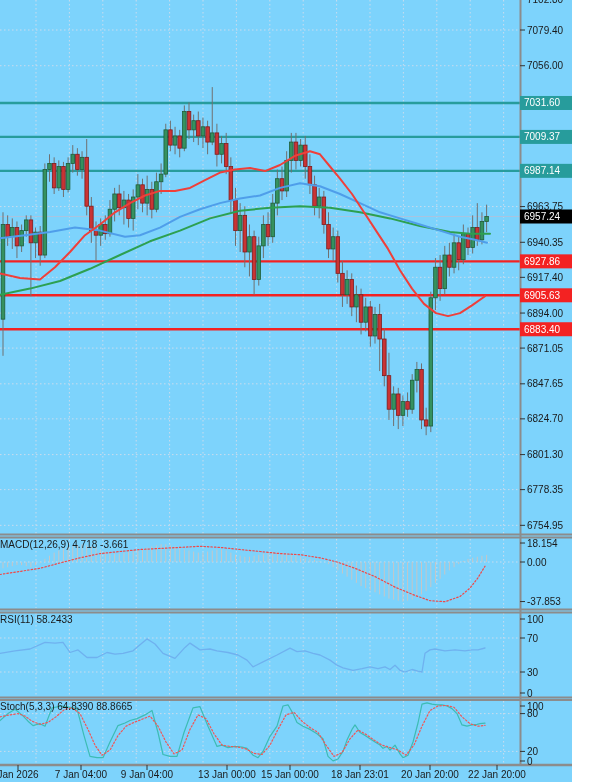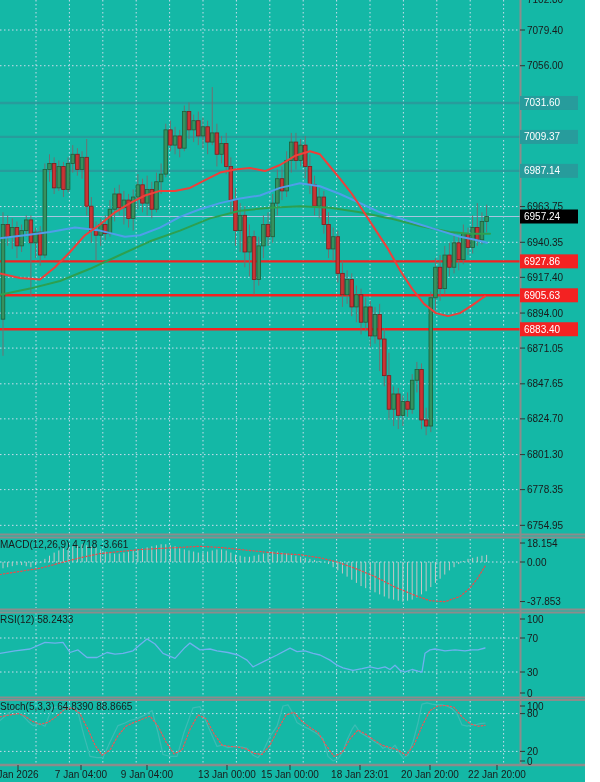--- a/index.html
+++ b/index.html
@@ -1,17 +1,17 @@
 <!DOCTYPE html>
 <html><head>
 <meta charset="utf-8">
 <style>
   html,body{margin:0;padding:0;background:#fff;}
-  .chart-root{position:relative;width:572px;height:782px;background:#14b8a6;overflow:hidden;
-    font-family:"Liberation Sans",sans-serif;padding-left:13px;}
+  .chart-root{position:relative;width:572px;height:782px;background:#7dd3fc;overflow:hidden;
+    font-family:"Liberation Sans",sans-serif;}
   svg{position:absolute;left:0;top:0;display:block;}
   .ind-label{position:absolute;left:0;font-size:10px;color:#1a1a1a;white-space:nowrap;z-index:3;}
 </style>
 </head>
 <body>
 
 <div class="chart-root">
   <svg id="chart-svg" width="600" height="782" viewBox="0 0 600 782">
       <g>
         <line x1="36" y1="0" x2="36" y2="534" stroke="#c9dcee" stroke-width="1" stroke-dasharray="1.5,2.5"></line>
@@ -544,15 +544,15 @@
         <text x="290" y="778" fill="#1a1a1a" font-size="10" font-family="&quot;Liberation Sans&quot;,sans-serif" text-anchor="middle">15 Jan 00:00</text>
         <line x1="360" y1="765" x2="360" y2="770" stroke="#333" stroke-width="1"></line>
         <text x="360" y="778" fill="#1a1a1a" font-size="10" font-family="&quot;Liberation Sans&quot;,sans-serif" text-anchor="middle">18 Jan 23:01</text>
         <line x1="430" y1="765" x2="430" y2="770" stroke="#333" stroke-width="1"></line>
         <text x="430" y="778" fill="#1a1a1a" font-size="10" font-family="&quot;Liberation Sans&quot;,sans-serif" text-anchor="middle">20 Jan 20:00</text>
         <line x1="497" y1="765" x2="497" y2="770" stroke="#333" stroke-width="1"></line>
         <text x="497" y="778" fill="#1a1a1a" font-size="10" font-family="&quot;Liberation Sans&quot;,sans-serif" text-anchor="middle">22 Jan 20:00</text>
       </g>
     </svg>
   <div class="ind-label" style="top:539px;">MACD(12,26,9) 4.718 -3.661</div>
-  <div class="ind-label" style="top:614px;">RSI(12) 58.2433</div>
+  <div class="ind-label" style="top:614px;">RSI(11) 58.2433</div>
   <div class="ind-label" style="top:701px;">Stoch(5,3,3) 64.8390 88.8665</div>
 </div>
 
 </body></html>

